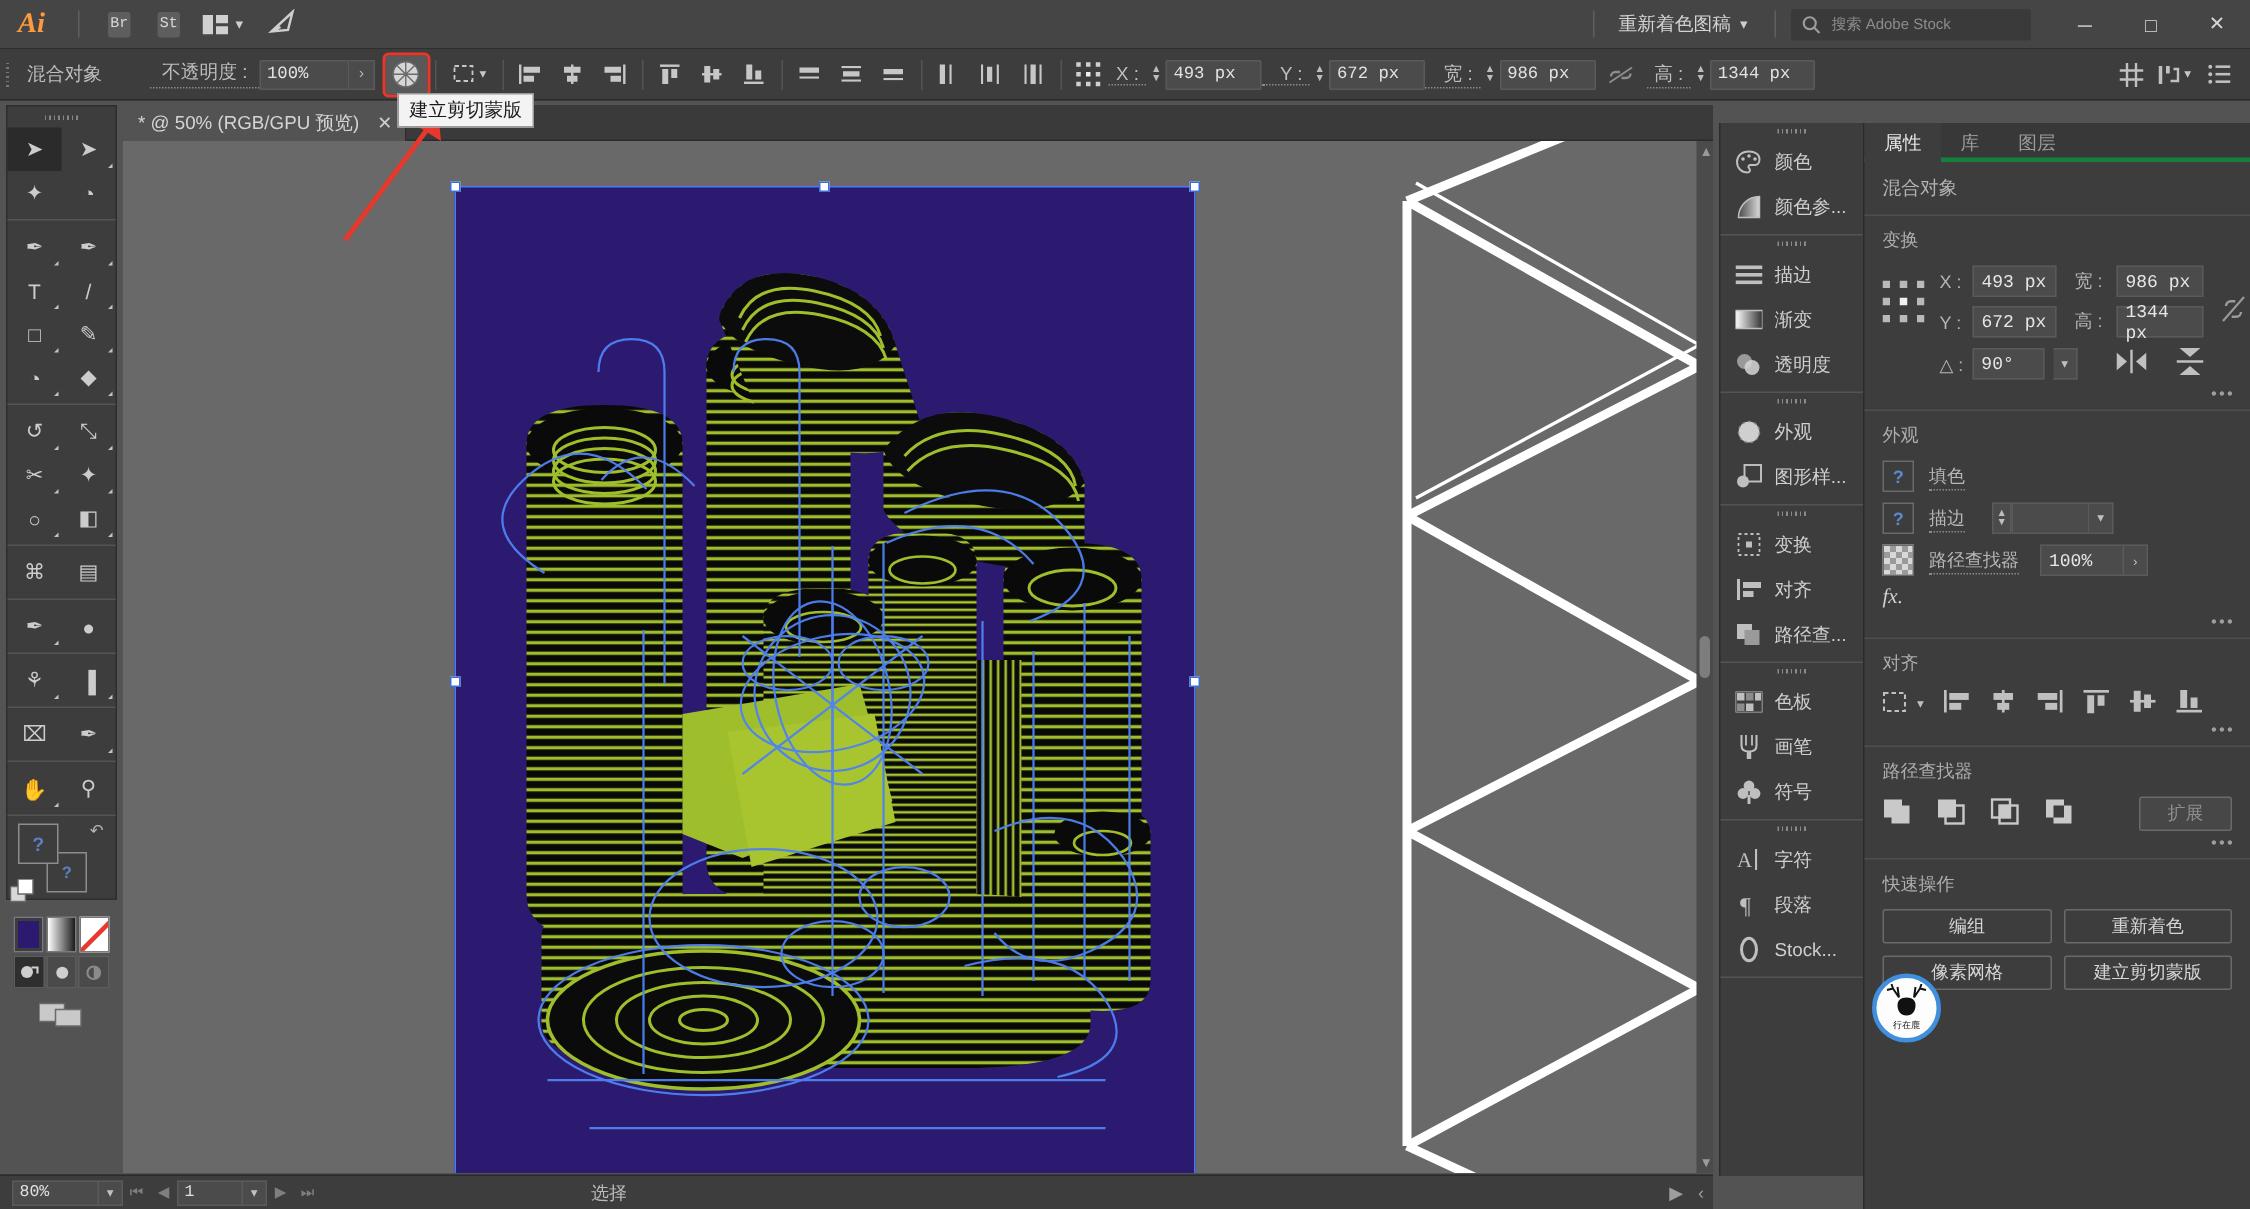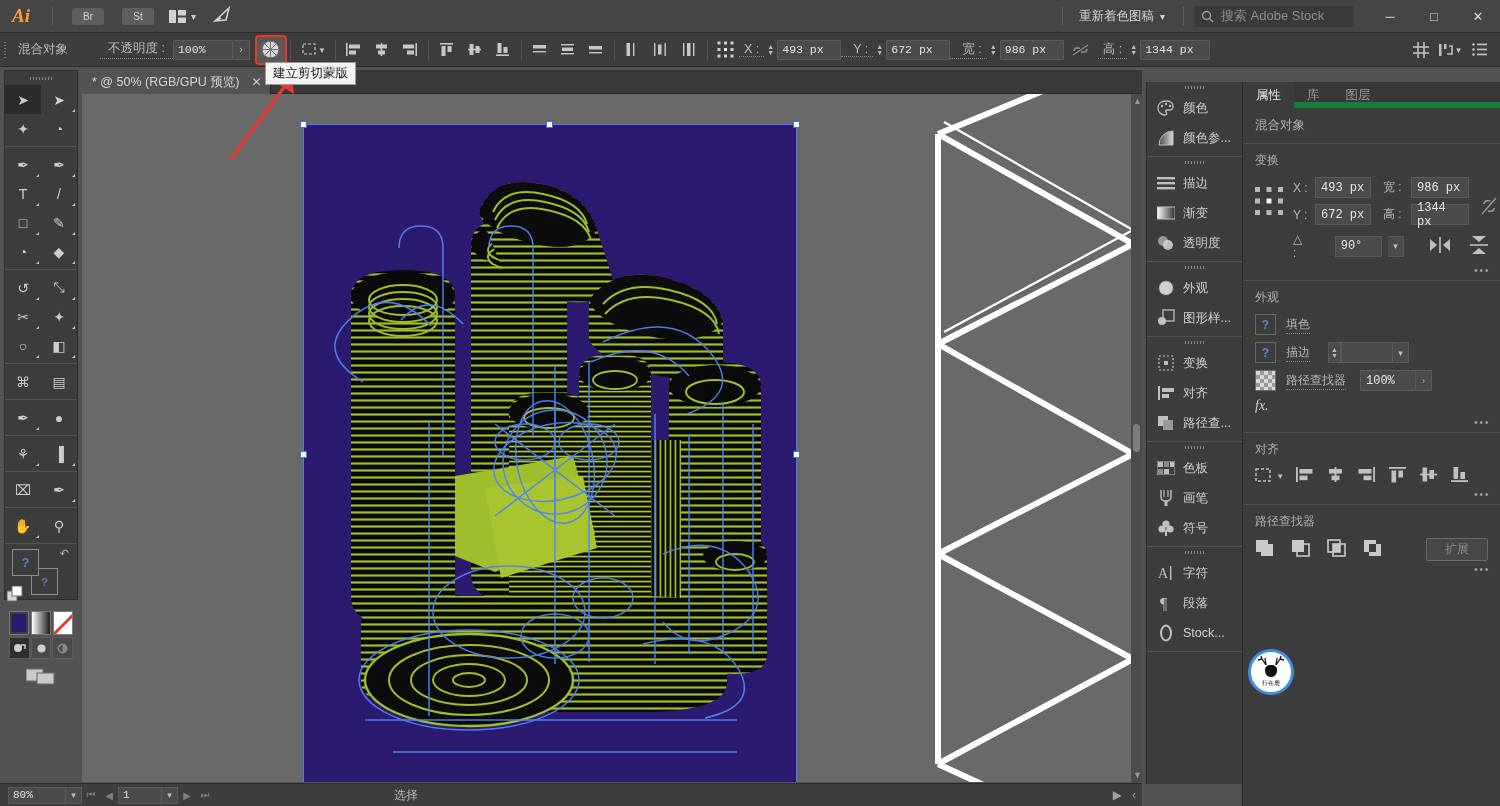--- a/index.html
+++ b/index.html
@@ -25,31 +25,31 @@
     width: 42px; height: 33px; display: flex; align-items: center; justify-content: center;
     color: #ff9a3c; font-weight: bold; font-size: 19px; font-style: italic;
     font-family: "Liberation Serif", serif;
   }
   .menu-item {
     padding: 0 9px; height: 33px; line-height: 33px;
     color: #d2d2d2; font-size: 12.5px; white-space: nowrap; cursor: default;
   }
   .mb-sep { width: 1px; height: 18px; background: #606060; margin: 0 10px; }
   .sq-btn {
-    width: 32px; height: 17px; background: #5e5e5e; border-radius: 2px;
+    width: 15px; height: 17px; background: #5e5e5e; border-radius: 2px;
     color: #d8d8d8; font-size: 10px; display: flex; align-items: center; justify-content: center;
-    margin: 0 9px; font-family: Liberation Sans, sans-serif;
+    margin: 0 9px; font-family: Liberation Mono, monospace;
   }
   .layout-icon { display: flex; align-items: center; gap: 5px; margin-left: 6px; }
   .rocket { margin-left: 16px; color: #cfcfcf; }
   .ws-name { font-size: 12.5px; color: #d2d2d2; padding: 0 6px; }
   .stock-search {
     display: flex; align-items: center; gap: 7px;
     width: 160px; height: 21px; background: #3a3a3a; border-radius: 2px;
-    padding: 0 7px; color: #8d8d8d; font-size: 13px;
+    padding: 0 7px; color: #8d8d8d; font-size: 10px;
   }
   .win-btn {
     width: 44px; height: 33px; display: flex; align-items: center; justify-content: center;
     color: #d8d8d8; font-size: 13px;
   }
 
   
   .controlbar {
     position: absolute; top: 33px; left: 0; width: 1500px; height: 34px;
     background: #3d3d3d; border-bottom: 1px solid #2b2b2b;
@@ -201,21 +201,21 @@
     height: 30px; display: flex; align-items: center; gap: 7px; padding-left: 9px;
     color: #cfcfcf; font-size: 12.5px; white-space: nowrap;
   }
   .dock-ico { width: 20px; height: 20px; display:flex; align-items:center; justify-content:center; color:#bfbfbf; }
 
   
   .props {
     position: absolute; left: 1242px; top: 82px; width: 258px; height: 724px;
     background: #3d3d3d; border-left: 1px solid #2b2b2b;
   }
-  .ptabs { display: flex; height: 26px; background: #383838; border-bottom: 6px solid #15803d; }
+  .ptabs { display: flex; height: 26px; background: #383838; border-bottom: 3px solid #15803d; }
   .ptab {
     padding: 0 13px; height: 26px; display: flex; align-items: center;
     color: #9a9a9a; font-size: 12.5px;
   }
   .ptab.active { background: #3d3d3d; color: #e6e6e6; }
   .psub { color: #b2b2b2; font-size: 12.5px; padding: 9px 12px 9px; }
   .psec { border-top: 1px solid #4e4e4e; padding: 8px 12px 6px; position: relative; }
   .psec-title { color: #adadad; font-size: 12px; margin-bottom: 8px; }
   .pf {
     height: 21px; background: #4b4b4b; border: 1px solid #5a5a5a;
@@ -1071,21 +1071,21 @@
         <div style="padding-top:18px;">
           <svg width="20" height="22" viewBox="0 0 20 22">
               <path d="M5 9 a3.2 3.2 0 0 1 3.2 -3.2 h3" fill="none" stroke="#9a9a9a" stroke-width="1.6"></path>
               <path d="M15 13 a3.2 3.2 0 0 1 -3.2 3.2 h-3" fill="none" stroke="#9a9a9a" stroke-width="1.6"></path>
               <line x1="3" y1="19" x2="17" y2="3" stroke="#9a9a9a" stroke-width="1.4"></line>
             </svg>
         </div>
       </div>
       <div style="display:flex;align-items:center;gap:6px;margin-top:7px;padding-left:38px;">
         <span class="plbl">△ :</span>
-        <div class="pf" style="width:48px;margin-left:20px;">90°</div>
+        <div class="pf" style="width:48px;">90°</div>
         <div class="zoom-arrow" style="height:21px;">▾</div>
         <div style="margin-left:20px;">
           <svg width="20" height="16" viewBox="0 0 20 16">
               <path d="M0 2 L7 8 L0 14 Z" fill="#c0c0c0"></path>
               <line x1="10" y1="0" x2="10" y2="16" stroke="#c0c0c0" stroke-width="1.6"></line>
               <path d="M20 2 L13 8 L20 14 Z" fill="#c0c0c0"></path>
             </svg>
         </div>
         <div style="margin-left:14px;">
           <svg width="18" height="18" viewBox="0 0 18 18">
@@ -1194,20 +1194,29 @@
               <rect x="1" y="1" width="12" height="12" fill="#c9c9c9"></rect>
               <rect x="6" y="5" width="12" height="12" fill="#c9c9c9"></rect>
               <rect x="6" y="5" width="7" height="8" fill="#3d3d3d"></rect>
             </svg></div>
         <div class="qbtn" style="width:62px;margin-left:auto;color:#8d8d8d;background:#474747;">扩展</div>
       </div>
       <div class="dots3" style="bottom:4px;">•••</div>
       <div style="height:12px;"></div>
     </div>
 
+    <div class="psec">
+      <div class="psec-title">快速操作</div>
+      <div id="qa-grid" style="display:grid;grid-template-columns:1fr 1fr;gap:8px;">
+          <div class="qbtn">编组</div>
+          <div class="qbtn">重新着色</div>
+          <div class="qbtn">像素网格</div>
+          <div class="qbtn">建立剪切蒙版</div>
+        </div>
+    </div>
   </div>
 
   <div class="watermark">
     <svg width="30" height="22" viewBox="0 0 30 22">
       <path d="M15 21 c-4 0 -6 -3 -6 -7 c0 -3 2 -5 6 -5 c4 0 6 2 6 5 c0 4 -2 7 -6 7 z" fill="#111"></path>
       <path d="M10 9 L6 3 M6 3 L2 4 M6 3 L5 0 M10 9 L9 2" stroke="#111" stroke-width="1.3" fill="none"></path>
       <path d="M20 9 L24 3 M24 3 L28 4 M24 3 L25 0 M20 9 L21 2" stroke="#111" stroke-width="1.3" fill="none"></path>
     </svg>
     <div style="font-size:6px;color:#111;margin-top:1px;">行在鹿</div>
   </div>

